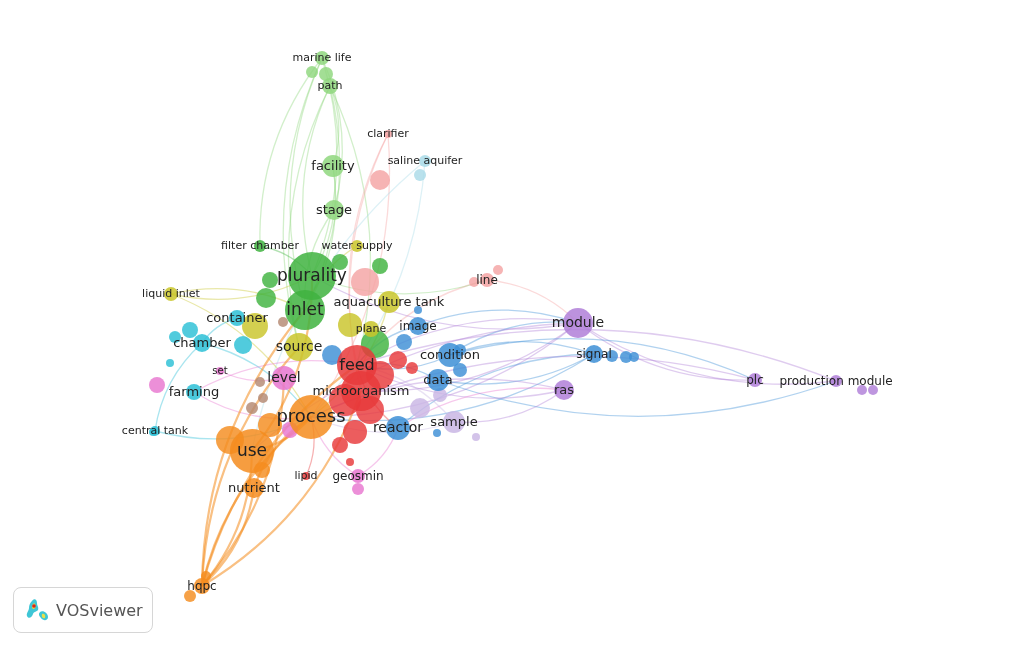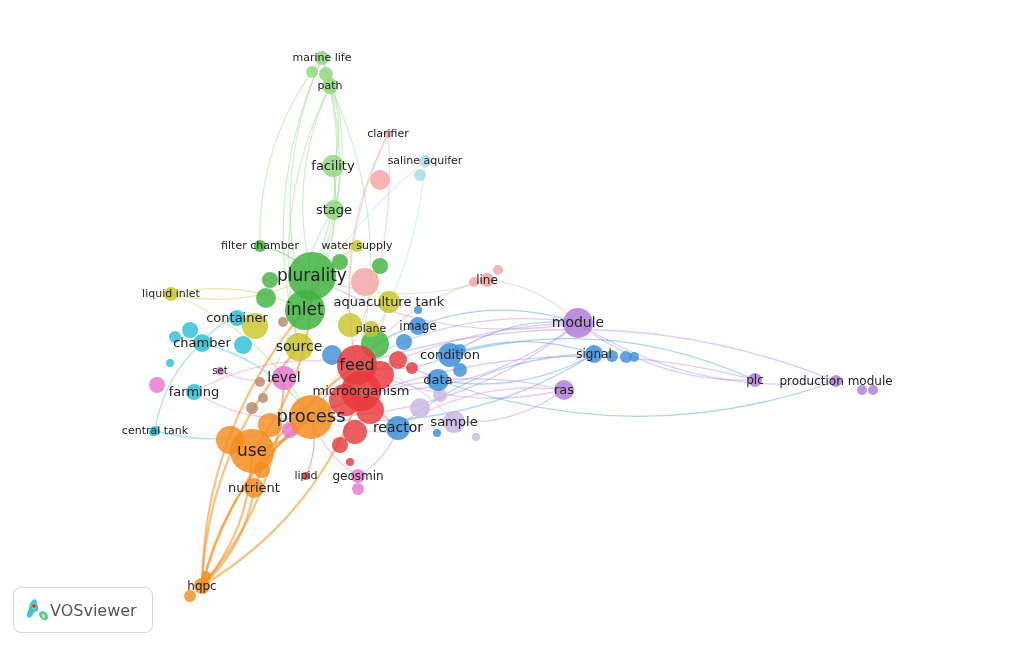--- a/index.html
+++ b/index.html
@@ -4,21 +4,21 @@
 <style>
   html, body { margin:0; padding:0; background:#ffffff; }
   body { width:1024px; height:649px; position:relative; overflow:hidden;
          font-family:"DejaVu Sans", "Liberation Sans", sans-serif; }
   #network { position:absolute; left:0; top:0; width:1024px; height:649px; }
   .node-label { fill:#222; font-family:"DejaVu Sans", sans-serif; text-anchor:middle; dominant-baseline:middle;
                 paint-order:stroke; stroke:rgba(255,255,255,0.0); }
   .logo-box { position:absolute; left:13px; top:587px; width:140px; height:46px;
               border:1px solid #d6d6d6; border-radius:8px; background:#fff;
               display:flex; align-items:center; box-sizing:border-box; padding-left:12px; cursor:pointer; }
-  .logo-text { font-family:"DejaVu Sans", sans-serif; font-size:16px; color:#555; }
+  .logo-text { font-family:"DejaVu Sans", sans-serif; font-size:16px; color:#555; margin-left:6px; }
 </style>
 </head>
 <body>
 
 <svg id="network" xmlns="http://www.w3.org/2000/svg" width="1024" height="649" viewBox="0 0 1024 649">
   <g id="edges-layer">
       <path d="M322,58 Q356.24,168.8 312,276" fill="none" stroke="#8fd77e" stroke-width="1.3" stroke-opacity="0.4"></path>
       <path d="M322,58 Q268.14,180.94 305,310" fill="none" stroke="#8fd77e" stroke-width="1.3" stroke-opacity="0.4"></path>
       <path d="M322,58 Q355.36,131.84 334,210" fill="none" stroke="#8fd77e" stroke-width="1.3" stroke-opacity="0.4"></path>
       <path d="M330,86 Q286.8,177.76 312,276" fill="none" stroke="#8fd77e" stroke-width="1.3" stroke-opacity="0.4"></path>

